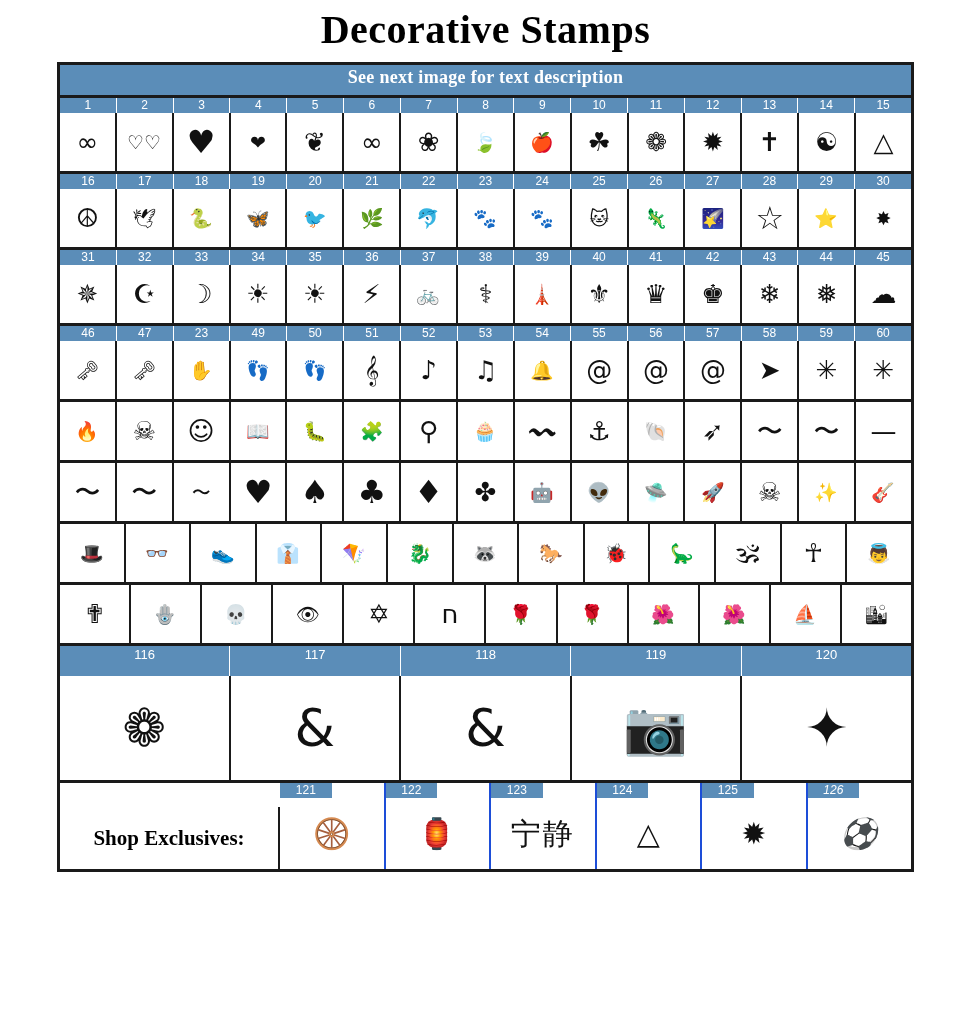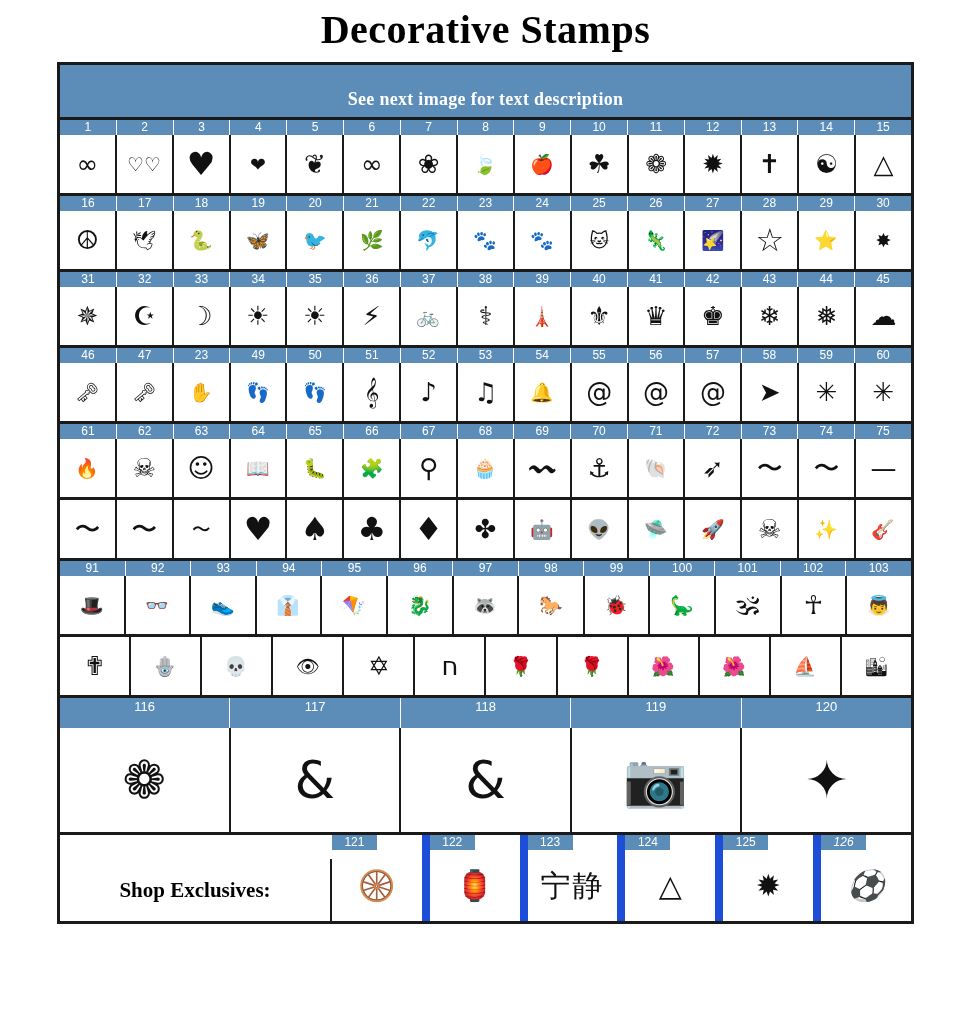--- a/index.html
+++ b/index.html
@@ -36,21 +36,21 @@
     box-sizing: border-box;
     background: #ffffff;
   }
   .banner {
     background: #5b8db8;
     color: #ffffff;
     text-align: center;
     font-family: "Liberation Serif", serif;
     font-weight: bold;
     font-size: 18px;
-    padding: 24px 0 7px 0;
+    padding: 2px 0 7px 0;
     border-bottom: 3px solid #1a1a1a;
     letter-spacing: 0.3px;
   }
   .rowblock {
     border-bottom: 3px solid #1a1a1a;
   }
   .rowblock:last-child {
     border-bottom: none;
   }
   .numrow {
@@ -102,38 +102,38 @@
   .bigblock .iconrow .iconcell { height: 104px; }
   .bigblock .glyph { font-size: 52px; }
 
   
   .shoprow {
     display: flex;
     align-items: stretch;
     min-height: 86px;
   }
   .shoplabel {
-    width: 272px;
+    width: 220px;
     display: flex;
     align-items: center;
     justify-content: center;
     font-family: "Liberation Serif", serif;
     font-weight: bold;
     font-size: 21px;
     border-right: 2px solid #1a1a1a;
     box-sizing: border-box;
     margin-top: 24px;
   }
   .shopcells {
     flex: 1 1 auto;
     display: flex;
   }
   .shopcell {
     flex: 1 1 0;
-    border-right: 8px solid #1d4ed8;
+    border-right: 2px solid #1d4ed8;
     box-sizing: border-box;
     display: flex;
     flex-direction: column;
     background: #ffffff;
   }
   .shopcell:last-child { border-right: none; font-style: italic; }
   .shopnum {
     background: #5b8db8;
     color: #ffffff;
     font-family: "Liberation Sans", sans-serif;
@@ -426,37 +426,20 @@
         <div class="iconcell">
             <span class="glyph">✳</span>
           </div>
         <div class="iconcell">
             <span class="glyph">✳</span>
           </div>
       </div>
     </div>
 
     <div class="rowblock">
-      <div class="numrow">
-        <div class="numcell">61</div>
-        <div class="numcell">62</div>
-        <div class="numcell">63</div>
-        <div class="numcell">64</div>
-        <div class="numcell">65</div>
-        <div class="numcell">66</div>
-        <div class="numcell">67</div>
-        <div class="numcell">68</div>
-        <div class="numcell">69</div>
-        <div class="numcell">70</div>
-        <div class="numcell">71</div>
-        <div class="numcell">72</div>
-        <div class="numcell">73</div>
-        <div class="numcell">74</div>
-        <div class="numcell">75</div>
-      </div>
       <div class="iconrow">
         <div class="iconcell">
             <span class="glyph sm">🔥</span>
           </div>
         <div class="iconcell">
             <span class="glyph">☠</span>
           </div>
         <div class="iconcell">
             <span class="glyph">☺</span>
           </div>
@@ -543,35 +526,20 @@
         <div class="iconcell">
             <span class="glyph sm">✨</span>
           </div>
         <div class="iconcell">
             <span class="glyph sm">🎸</span>
           </div>
       </div>
     </div>
 
     <div class="rowblock">
-      <div class="numrow">
-        <div class="numcell">91</div>
-        <div class="numcell">92</div>
-        <div class="numcell">93</div>
-        <div class="numcell">94</div>
-        <div class="numcell">95</div>
-        <div class="numcell">96</div>
-        <div class="numcell">97</div>
-        <div class="numcell">98</div>
-        <div class="numcell">99</div>
-        <div class="numcell">100</div>
-        <div class="numcell">101</div>
-        <div class="numcell">102</div>
-        <div class="numcell">103</div>
-      </div>
       <div class="iconrow">
         <div class="iconcell">
             <span class="glyph sm">🎩</span>
           </div>
         <div class="iconcell">
             <span class="glyph sm">👓</span>
           </div>
         <div class="iconcell">
             <span class="glyph sm">👟</span>
           </div>

